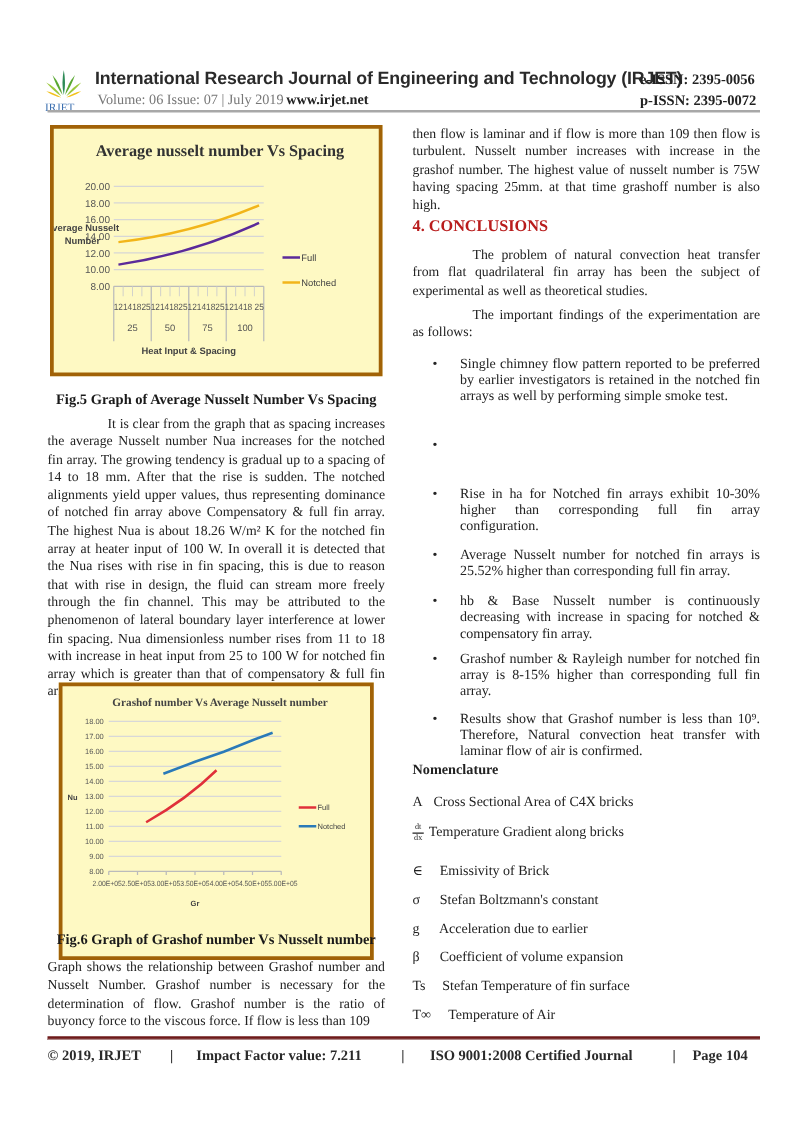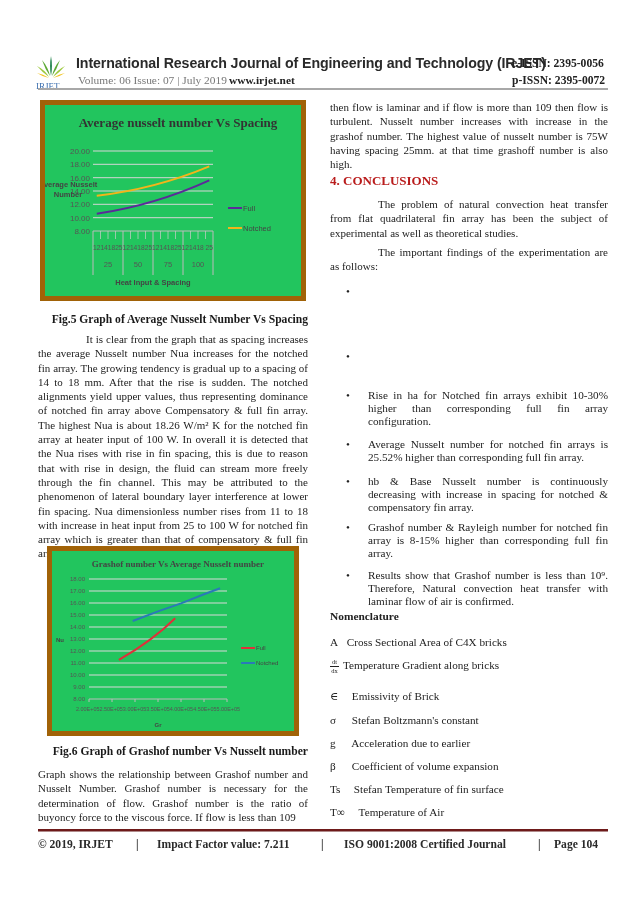--- a/index.html
+++ b/index.html
@@ -11,26 +11,26 @@
   
   .logo { left: 36px; top: 52px; width: 28px; height: 38px; }
   .hdr-title { left: 76px; top: 55px; font-family: Liberation Sans, sans-serif; font-weight: bold; font-size: 14.2px; color: #2a2a2a; white-space: nowrap; letter-spacing: -0.1px; }
   .hdr-eissn { left: 512px; top: 57px; font-weight: bold; font-size: 11.6px; white-space: nowrap; color: #222; }
   .hdr-vol { left: 78px; top: 74px; font-size: 11.4px; color: #777; white-space: nowrap; text-align: center; }
   .hdr-web { left: 229px; top: 74px; font-size: 11.4px; font-weight: bold; color: #222; white-space: nowrap; }
   .hdr-pissn { left: 512px; top: 74px; font-weight: bold; font-size: 11.6px; white-space: nowrap; color: #222; }
   .hdr-rule { left: 38px; top: 88px; width: 570px; height: 2px; background: #a8a8a8; }
 
   
-  .chart-frame { border: 5px solid #a16207; background: #22c55e; }
+  .chart-frame { border: 3px solid #a16207; background: #fef9c3; }
   .chart1 { left: 40px; top: 100px; width: 266px; height: 201px; }
-  .chart2 { left: 47px; top: 546px; width: 252px; height: 190px; padding-left: 37px; }
+  .chart2 { left: 47px; top: 546px; width: 252px; height: 222px; padding-left: 37px; }
   .chart-frame svg { position: absolute; left: 0; top: 0; }
 
-  .caption { font-weight: bold; font-size: 11.6px; text-align: right; white-space: nowrap; color: #1a1a1a; }
+  .caption { font-weight: bold; font-size: 11.6px; text-align: center; white-space: nowrap; color: #1a1a1a; }
   .cap5 { left: 38px; top: 313px; width: 270px; }
   .cap6 { left: 38px; top: 745px; width: 270px; }
 
   .para { font-size: 11px; line-height: 14.3px; text-align: justify; text-align-last: left; color: #222; }
   .para .ind { display: inline-block; width: 48px; }
   .p-left1 { left: 38px; top: 332px; width: 270px; }
   .p-left2 { left: 38px; top: 767px; width: 270px; }
   .p-right1 { left: 330px; top: 100px; width: 278px; }
 
   .sec-head { left: 330px; top: 173px; font-weight: bold; font-size: 13px; white-space: nowrap; color: #b91c1c; }
@@ -202,21 +202,21 @@
 
 <div class="abs para p-right1">then flow is laminar and if flow is more than 109 then flow is turbulent. Nusselt number increases with increase in the grashof number. The highest value of nusselt number is 75W having spacing 25mm. at that time grashoff number is also high.</div>
 
 <div class="abs sec-head">4. CONCLUSIONS</div>
 
 <div class="abs para p-right2"><span class="ind"></span><span>The problem of natural convection heat transfer from flat quadrilateral fin array has been the subject of experimental as well as theoretical studies.</span></div>
 
 <div class="abs para p-right3"><span class="ind"></span><span>The important findings of the experimentation are as follows:</span></div>
 
 <ul class="abs bul-wrap bullets">
-  <li style="top:285px"><span class="dot">•</span></li>
+  <li style="top:285px"><span class="dot">•</span><span>Single chimney flow pattern reported to be preferred by earlier investigators is retained in the notched fin arrays as well by performing simple smoke test.</span></li>
   <li style="top:350px"><span class="dot">•</span></li>
   <li style="top:389px"><span class="dot">•</span><span>Rise in ha for Notched fin arrays exhibit 10-30% higher than corresponding full fin array configuration.</span></li>
   <li style="top:438px"><span class="dot">•</span><span>Average Nusselt number for notched fin arrays is 25.52% higher than corresponding full fin array.</span></li>
   <li style="top:475px"><span class="dot">•</span><span>hb &amp; Base Nusselt number is continuously decreasing with increase in spacing for notched &amp; compensatory fin array.</span></li>
   <li style="top:521px"><span class="dot">•</span><span>Grashof number &amp; Rayleigh number for notched fin array is 8-15% higher than corresponding full fin array.</span></li>
   <li style="top:569px"><span class="dot">•</span><span>Results show that Grashof number is less than 10⁹. Therefore, Natural convection heat transfer with laminar flow of air is confirmed.</span></li>
 </ul>
 
 <div class="abs nom-head">Nomenclature</div>
 

